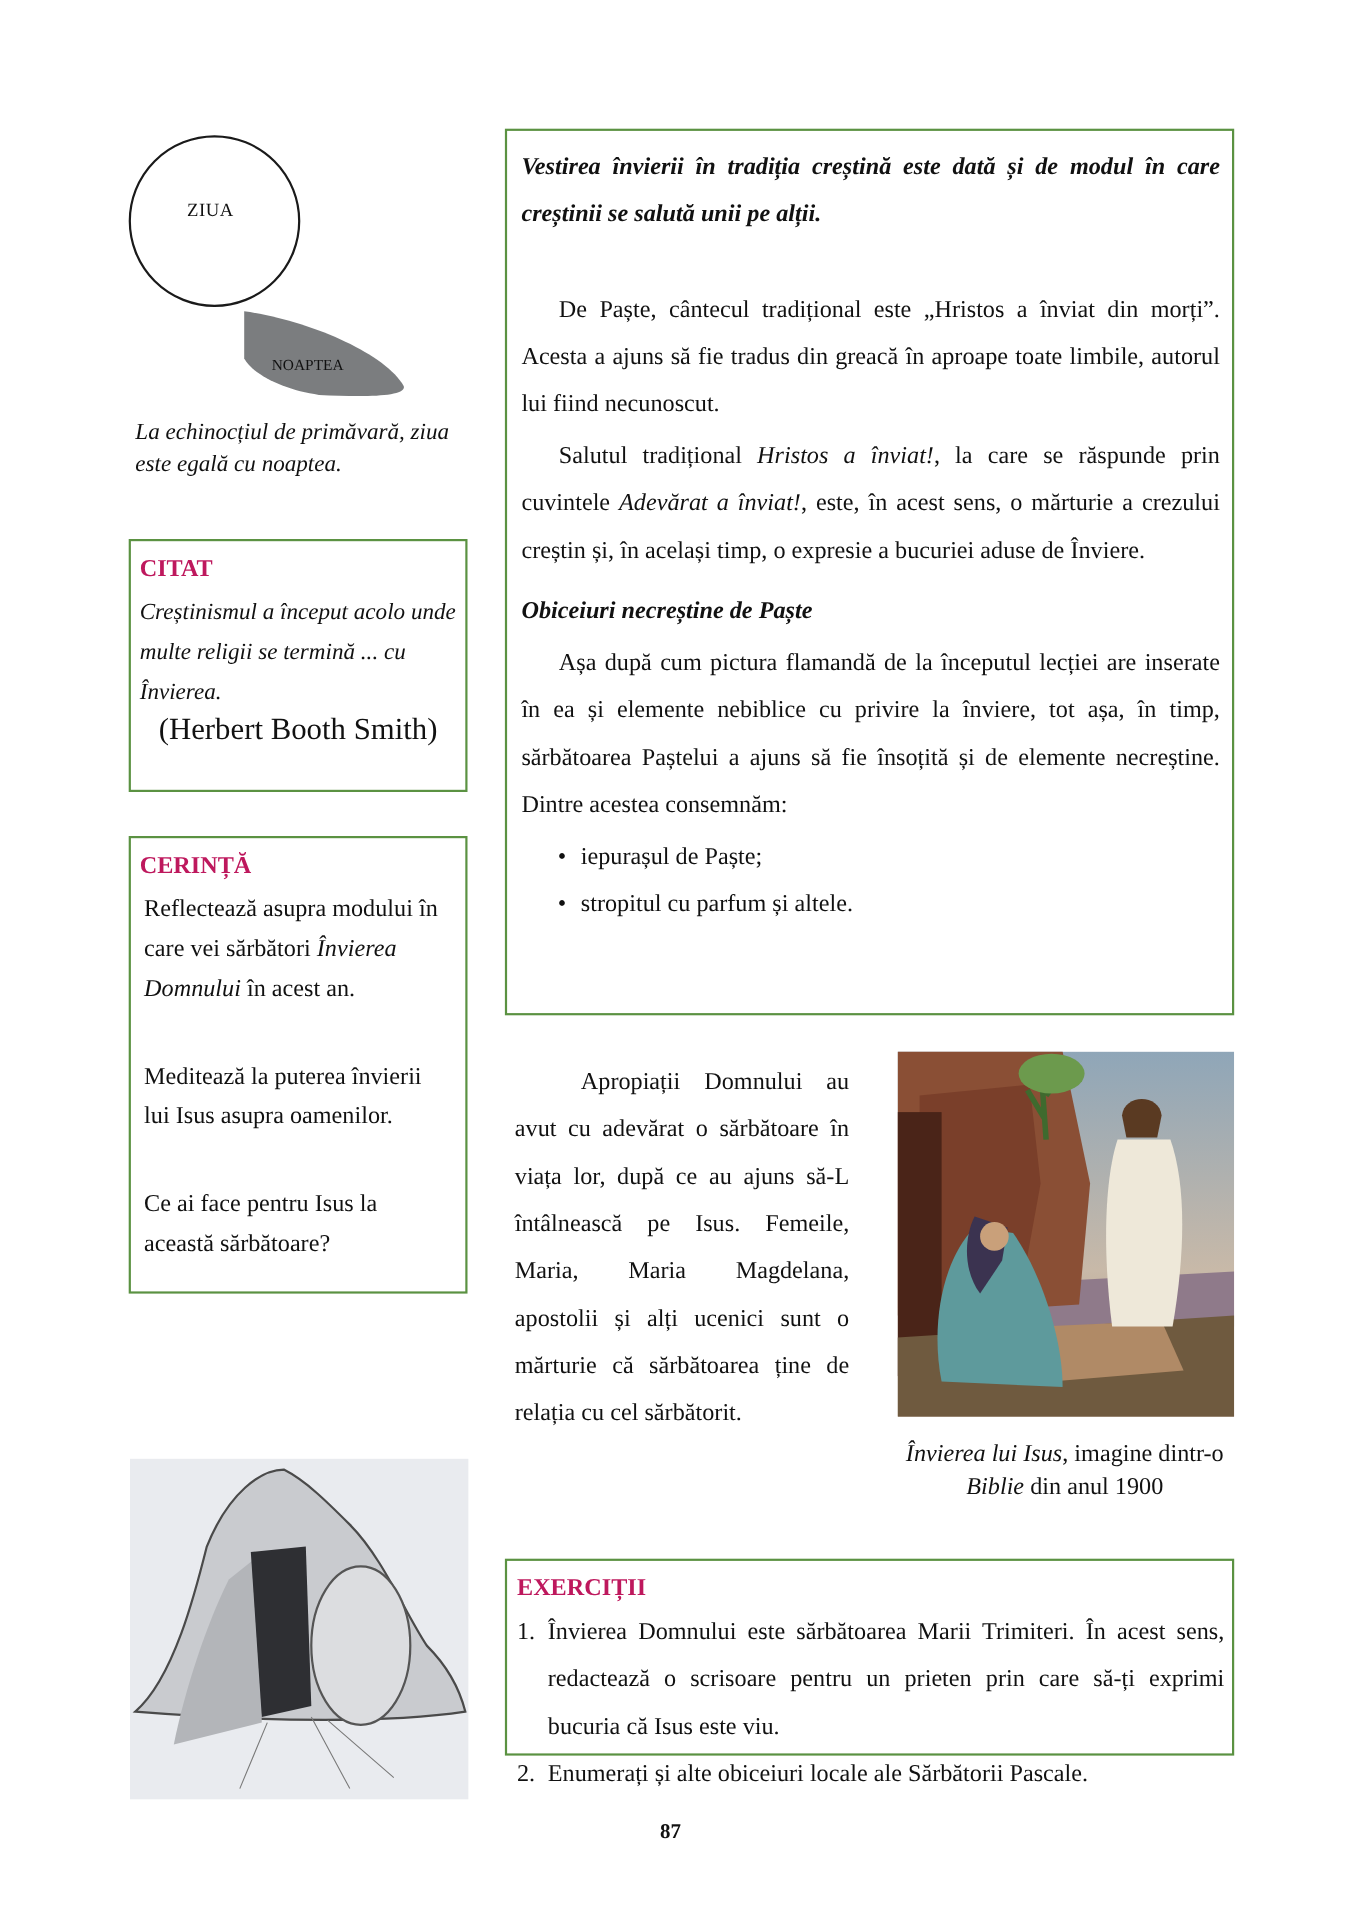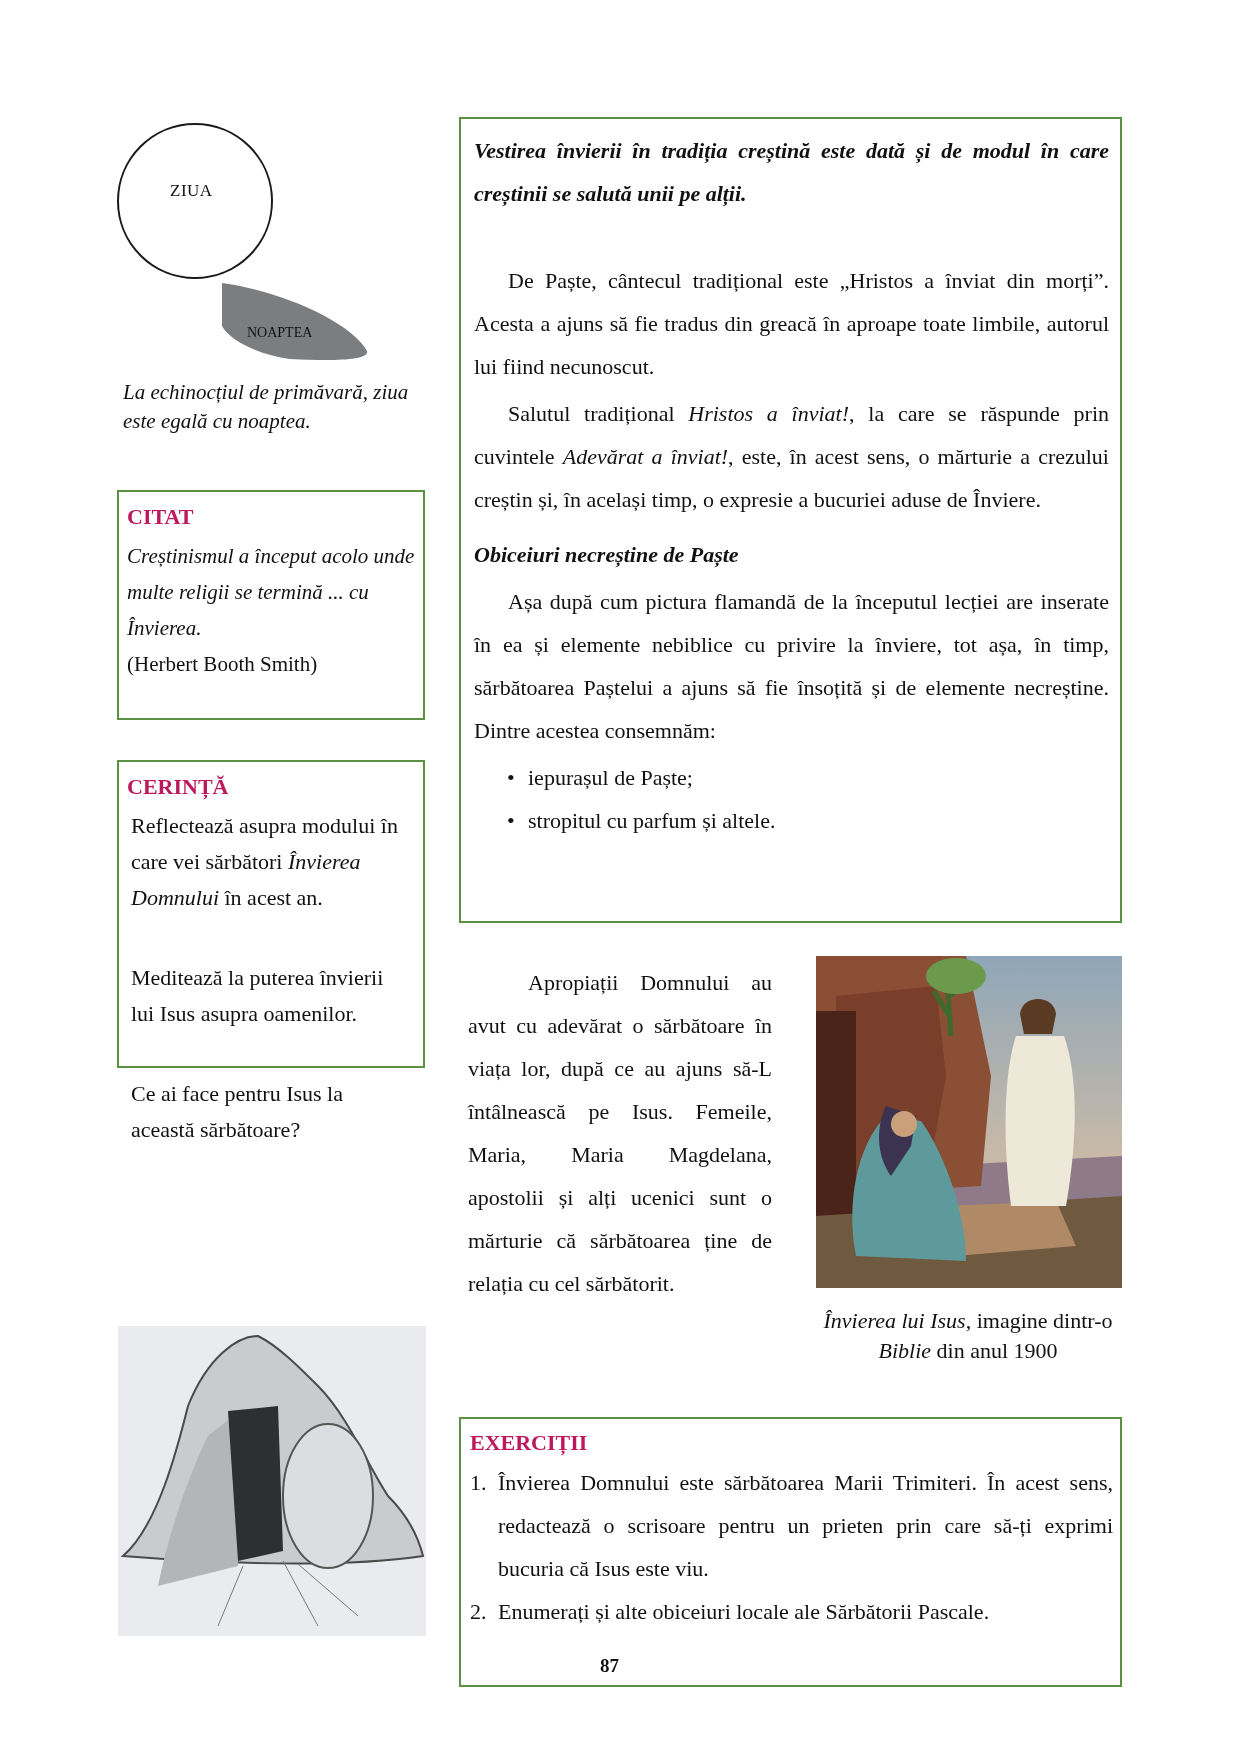--- a/index.html
+++ b/index.html
@@ -35,24 +35,24 @@
   #noaptea-label { left: 247px; top: 325px; font-size: 14px; }
   #echinoctiu {
     left: 123px; top: 378px; width: 300px;
     font-size: 21px; line-height: 29px; font-style: italic;
   }
 
   
   #citat-box { left: 117px; top: 490px; width: 308px; height: 230px; padding: 8px 8px 0 8px; }
   #citat-box .heading-orange { line-height: 34px; }
   #citat-box .quote { font-size: 21px; line-height: 36px; font-style: italic; margin-top: 4px; }
-  #citat-box .author { font-size: 21px; line-height: 36px; text-align: left; }
+  #citat-box .author { font-size: 28px; line-height: 36px; text-align: center; }
 
   
-  #cerinta-box { left: 117px; top: 760px; width: 308px; height: 308px; padding: 8px 8px 0 8px; }
+  #cerinta-box { left: 117px; top: 760px; width: 308px; height: 416px; padding: 8px 8px 0 8px; }
   #cerinta-box .heading-orange { line-height: 34px; }
   #cerinta-box .txt2 { font-size: 22px; line-height: 36px; }
   #cerinta-box .gap { height: 36px; }
 
   
   #main-box { left: 459px; top: 117px; width: 663px; height: 806px; padding: 6px 7px 0 9px; }
   #main-box .lead {
     font-size: 22px; line-height: 43px; font-weight: bold; font-style: italic; text-align: justify;
   }
   #main-box .subhead { font-size: 22px; font-weight: bold; font-style: italic; line-height: 43px; margin-top: 12px; }
@@ -72,21 +72,21 @@
   #painting { left: 816px; top: 956px; width: 306px; height: 332px; overflow: hidden; }
   #painting-caption {
     left: 800px; top: 1306px; width: 336px; text-align: center;
     font-size: 22px; line-height: 30px;
   }
 
   
   #tomb { left: 118px; top: 1326px; width: 308px; height: 310px; overflow: hidden; }
 
   
-  #exercitii-box { left: 459px; top: 1417px; width: 663px; height: 270px; padding: 6px 7px 0 9px; }
+  #exercitii-box { left: 459px; top: 1417px; width: 663px; height: 179px; padding: 6px 7px 0 9px; }
   #exercitii-box .heading-orange { line-height: 36px; }
   #exercitii-box ol { margin: 0; padding: 0; list-style: none; }
   #exercitii-box li { font-size: 22px; line-height: 43px; text-align: justify; padding-left: 28px; position: relative; }
   #exercitii-box li .num { position: absolute; left: 0; top: 0; }
 
   #page-number { left: 600px; top: 1655px; font-size: 19px; font-weight: bold; width: 40px; text-align: left; }
 </style>
 </head>
 <body>
 

